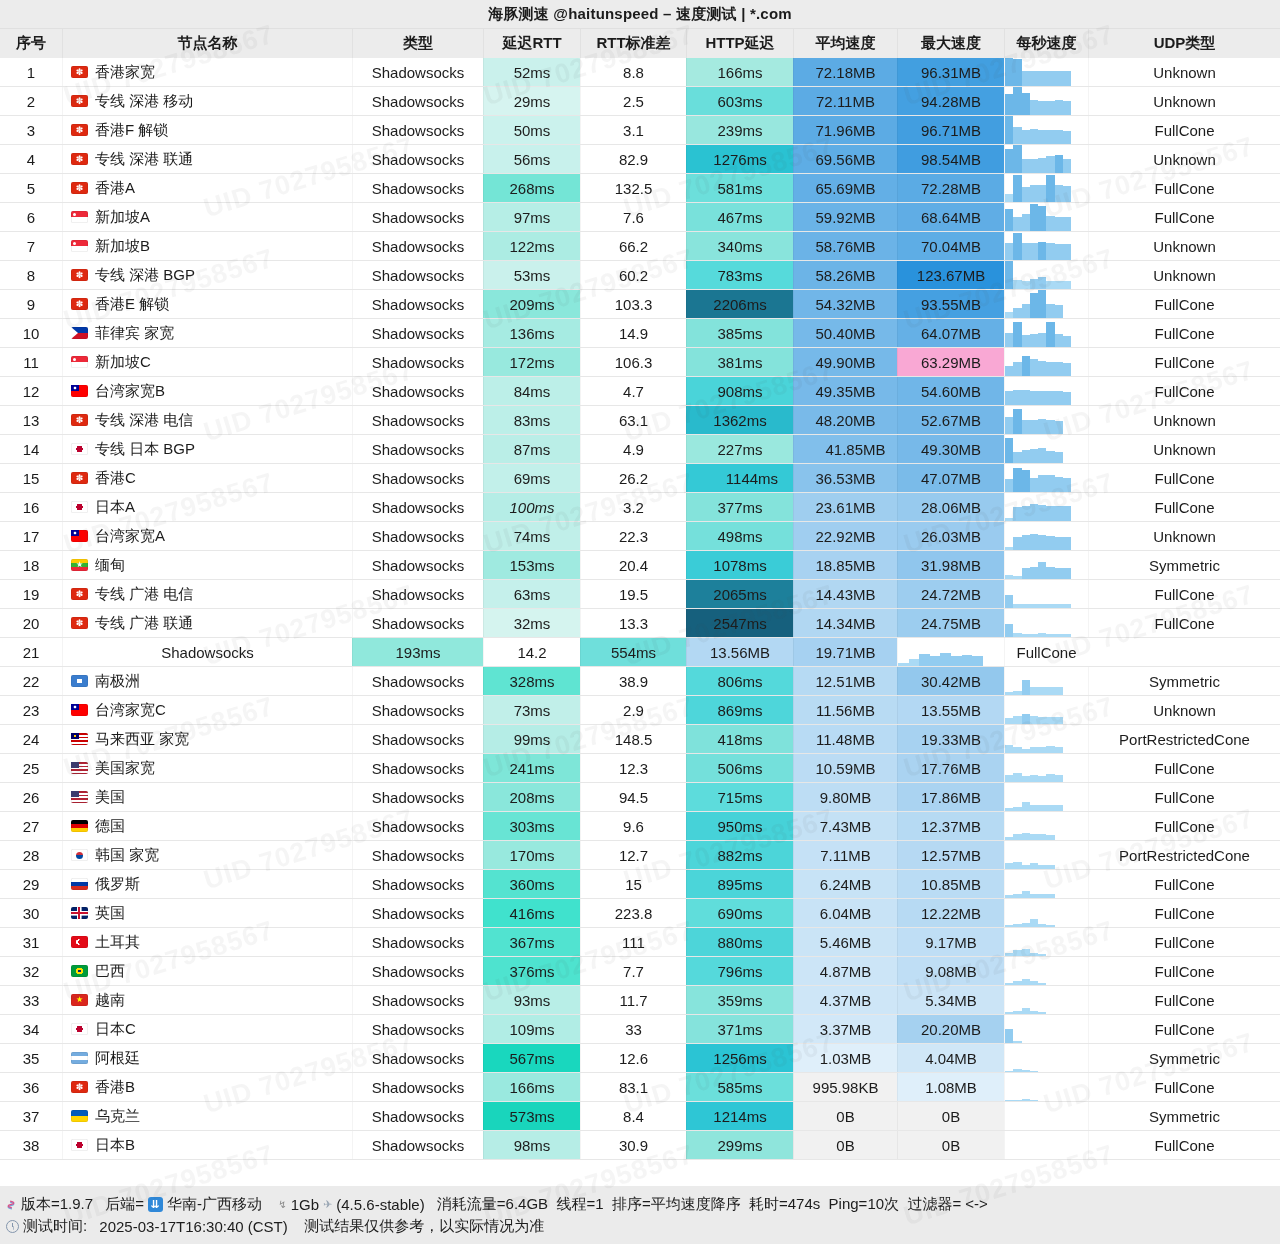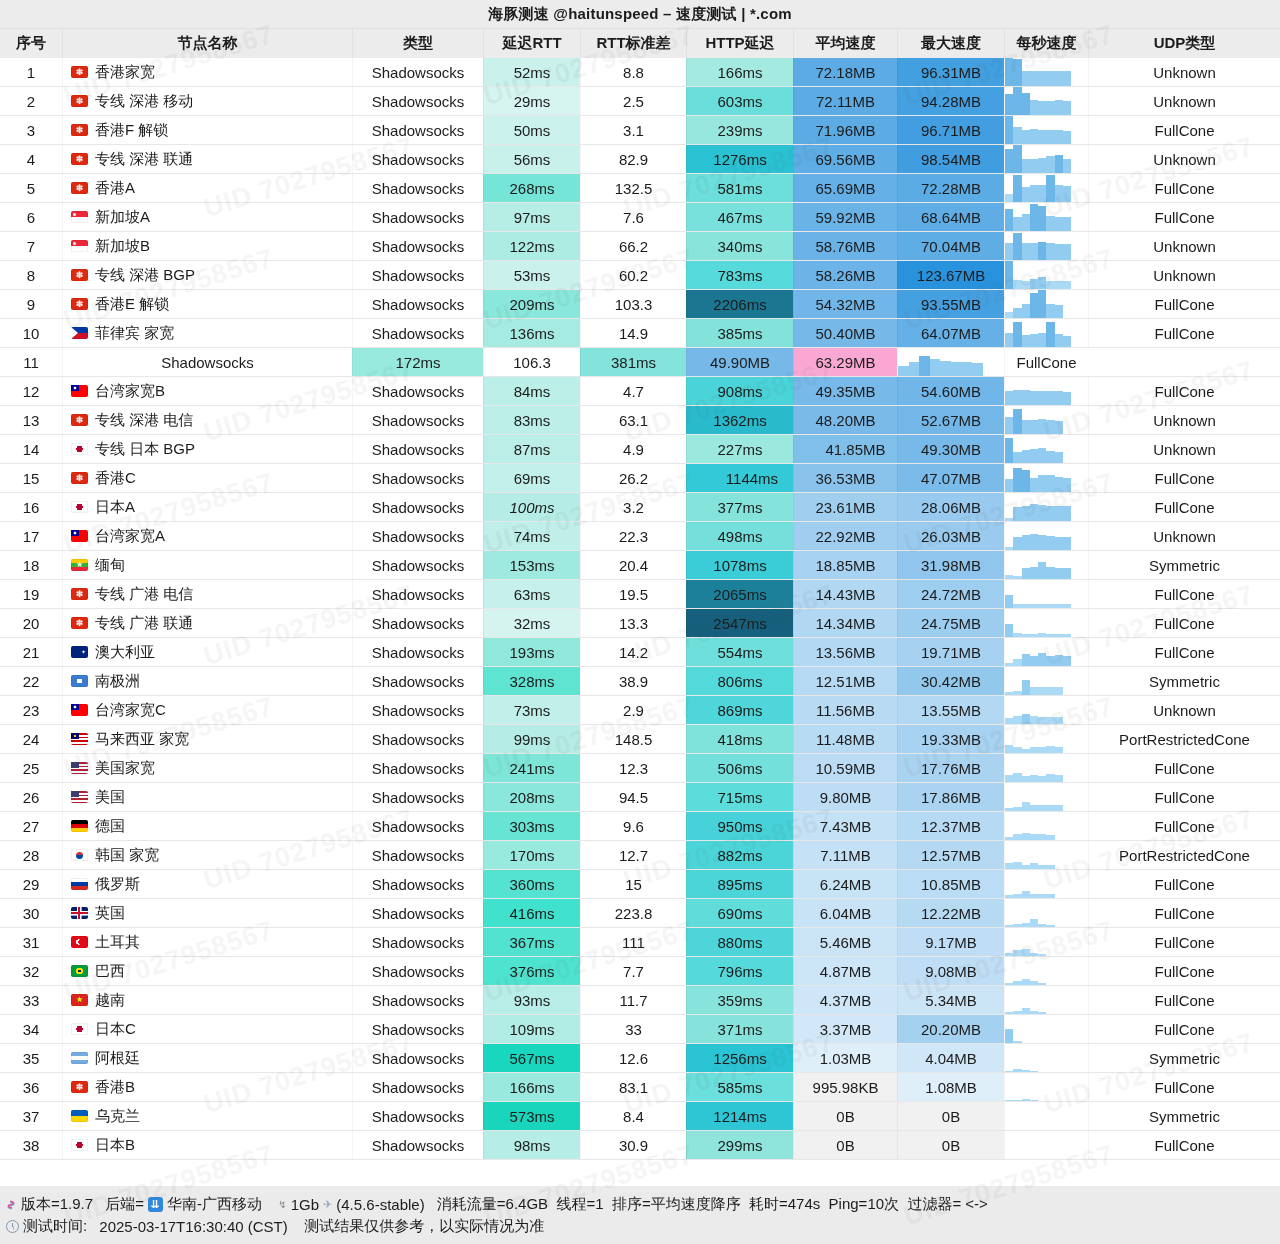--- a/index.html
+++ b/index.html
@@ -381,20 +381,24 @@
           <i style="height: 40%; background: rgb(146, 204, 240);"></i>
           <i style="height: 0%;"></i>
           <i style="height: 0%;"></i>
         </span>
       </div>
     <div class="c udp">FullCone</div>
   </div>
 
   <div class="grid-row row">
     <div class="c seq">11</div>
+    <div class="c name">
+      <span class="flag flag-sg"></span>
+      <span>新加坡C</span>
+    </div>
     <div class="c type">Shadowsocks</div>
     <div class="c rtt" style="background: rgb(152, 233, 222);">172ms</div>
     <div class="c std">106.3</div>
     <div class="c http" style="background: rgb(132, 227, 219);">381ms</div>
     <div class="c avg" style="background: rgb(118, 185, 233);">49.90MB</div>
     <div class="c max" style="background: #f9a8d4;">63.29MB</div>
     <div class="c spark">
         <span class="sparkwrap">
           <i style="height: 35%; background: rgb(146, 204, 240);"></i>
           <i style="height: 50%; background: rgb(146, 204, 240);"></i>
@@ -667,24 +671,20 @@
           <i style="height: 12%; background: rgb(170, 218, 245);"></i>
           <i style="height: 0%;"></i>
           <i style="height: 0%;"></i>
         </span>
       </div>
     <div class="c udp">FullCone</div>
   </div>
 
   <div class="grid-row row">
     <div class="c seq">21</div>
-    <div class="c name">
-      <span class="flag flag-au"></span>
-      <span>澳大利亚</span>
-    </div>
     <div class="c type">Shadowsocks</div>
     <div class="c rtt" style="background: rgb(144, 232, 220);">193ms</div>
     <div class="c std">14.2</div>
     <div class="c http" style="background: rgb(111, 223, 219);">554ms</div>
     <div class="c avg" style="background: rgb(179, 216, 243);">13.56MB</div>
     <div class="c max" style="background: rgb(166, 209, 241);">19.71MB</div>
     <div class="c spark">
         <span class="sparkwrap">
           <i style="height: 10%; background: rgb(170, 218, 245);"></i>
           <i style="height: 25%; background: rgb(170, 218, 245);"></i>

